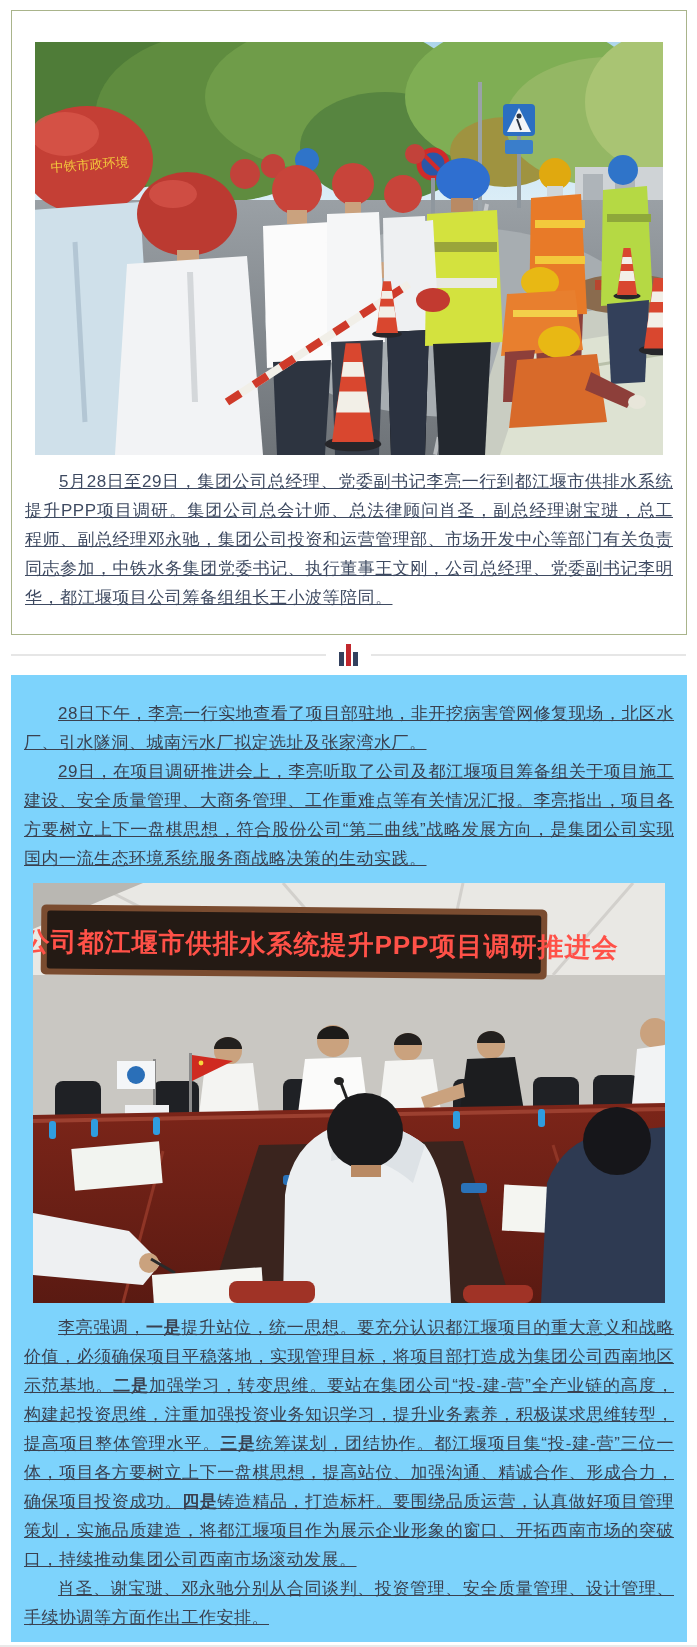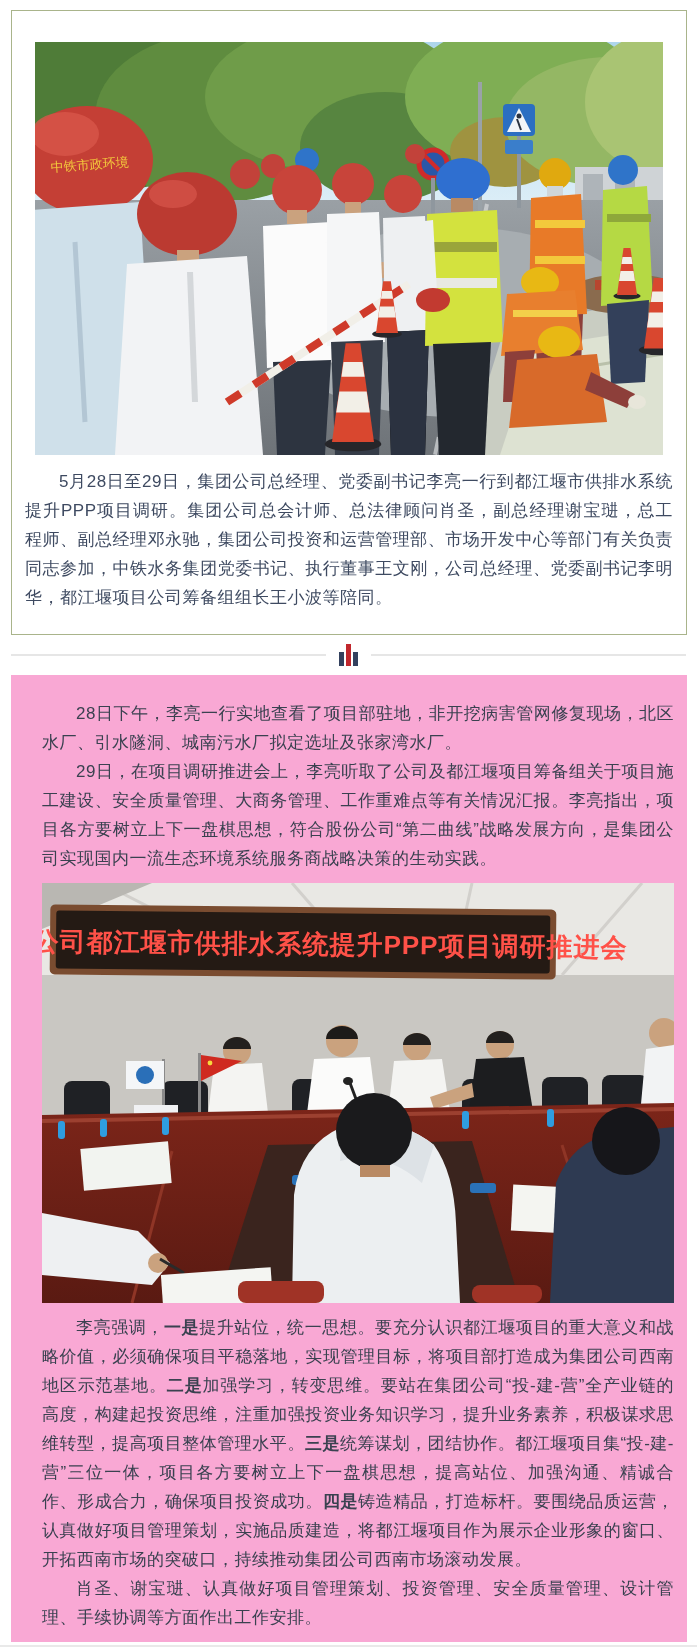--- a/index.html
+++ b/index.html
@@ -1,23 +1,23 @@
 <!DOCTYPE html>
 <html><head>
 <meta charset="utf-8">
 <style>
   html,body{margin:0;padding:0;background:#ffffff;}
   body{width:697px;font-family:"Liberation Sans","DejaVu Sans",sans-serif;}
   .page{width:697px;padding-top:10px;box-sizing:border-box;}
   .card{margin:0 10px 0 11px;box-sizing:border-box;}
   .card1{border:1px solid #a9b48b;background:#ffffff;padding:31px 13px 22px 13px;}
-  .card2{background:#f9a8d4;padding:24px 13px 10px 31px;margin-top:0;}
+  .card2{background:#7dd3fc;padding:24px 13px 10px 13px;margin-top:0;}
   .photo{display:block;margin:0 auto;}
   .para{margin:12px 0 0 0;font-size:17px;line-height:29px;color:#3e4a61;
-        text-align:justify;text-indent:2em;letter-spacing:0.5px;}
+        text-align:justify;text-indent:2em;letter-spacing:0.5px;text-decoration:underline;}
   .card2 .para{color:#3a4150;margin:0;}
   .card2 .para.first{margin-top:0;}
   .bold{font-weight:700;}
   .divider{height:40px;display:flex;align-items:center;margin:0 11px;}
   .divider .rule{flex:1;height:0;border-top:2px solid #e6e6e6;}
   .bars{display:flex;align-items:flex-end;margin:0 12px;height:22px;}
   .bars .b{width:5px;margin:0 1px;}
   .bars .navy{height:14px;background:#33415e;}
   .bars .red{height:22px;background:#c1272d;}
   .photo2wrap{margin:10px 0;}
@@ -314,17 +314,17 @@
           <rect x="196" y="398" width="86" height="22" rx="8" fill="#a03326"></rect>
           <rect x="430" y="402" width="70" height="18" rx="8" fill="#a03326"></rect>
         </g>
       </svg>
     </div>
 
     <p class="para">
       <span>李亮强调，</span><span class="bold">一是</span><span>提升站位，统一思想。要充分认识都江堰项目的重大意义和战略价值，必须确保项目平稳落地，实现管理目标，将项目部打造成为集团公司西南地区示范基地。</span><span class="bold">二是</span><span>加强学习，转变思维。要站在集团公司“投-建-营”全产业链的高度，构建起投资思维，注重加强投资业务知识学习，提升业务素养，积极谋求思维转型，提高项目整体管理水平。</span><span class="bold">三是</span><span>统筹谋划，团结协作。都江堰项目集“投-建-营”三位一体，项目各方要树立上下一盘棋思想，提高站位、加强沟通、精诚合作、形成合力，确保项目投资成功。</span><span class="bold">四是</span><span>铸造精品，打造标杆。要围绕品质运营，认真做好项目管理策划，实施品质建造，将都江堰项目作为展示企业形象的窗口、开拓西南市场的突破口，持续推动集团公司西南市场滚动发展。</span>
     </p>
 
-    <p class="para">肖圣、谢宝琎、认真做好项目管理策划、投资管理、安全质量管理、设计管理、手续协调等方面作出工作安排。</p>
+    <p class="para">肖圣、谢宝琎、邓永驰分别从合同谈判、投资管理、安全质量管理、设计管理、手续协调等方面作出工作安排。</p>
   </section>
 
   <div class="bottom-rule"></div>
 </div>
 
 </body></html>

